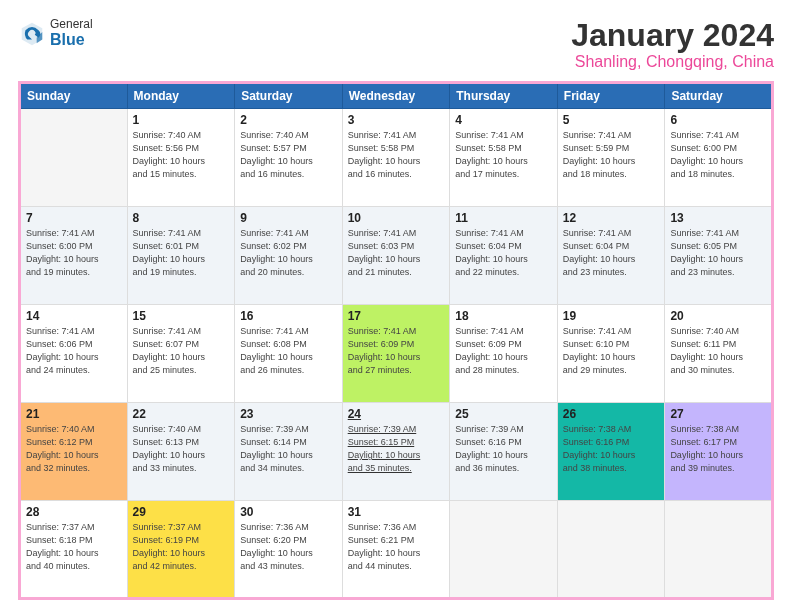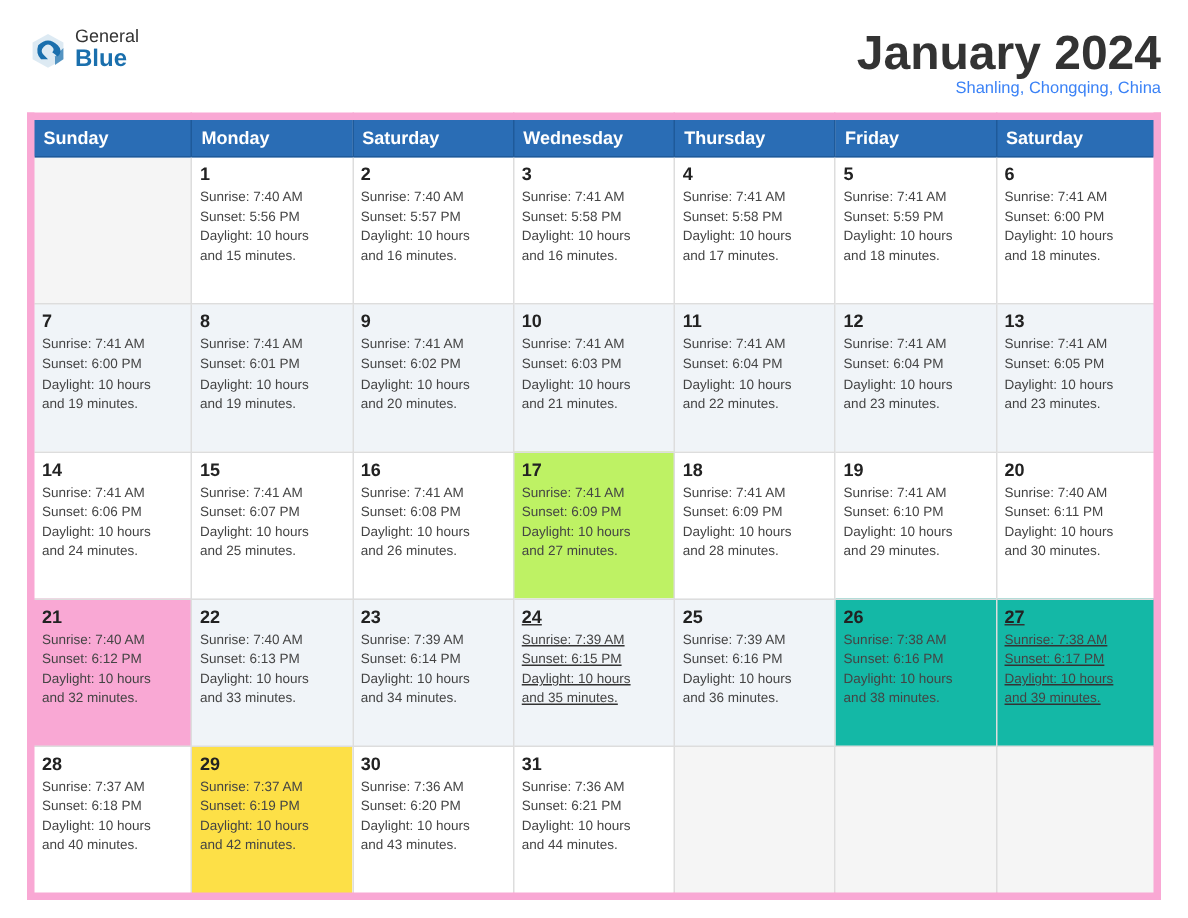--- a/index.html
+++ b/index.html
@@ -50,26 +50,26 @@
     .title-block {
       text-align: right;
     }
     .title-month {
       font-size: 32px;
       font-weight: bold;
       color: #333;
       line-height: 1.1;
     }
     .title-location {
-      font-size: 11px;
-      color: #3b82f6;
+      font-size: 16px;
+      color: #ec4899;
     }
     .calendar {
       flex: 1;
-      border: 5px solid #f9a8d4;
+      border: 3px solid #f9a8d4;
       border-collapse: collapse;
       width: 100%;
       table-layout: fixed;
     }
     .calendar th {
       background-color: #2a6db5;
       color: white;
       text-align: left;
       padding: 5px 6px;
       font-size: 12px;
@@ -279,21 +279,21 @@
           </td>
           <td style="background: rgb(255, 255, 255);">
             <span class="day-number">20</span>
             <div class="day-info" style="white-space: pre-line;">Sunrise: 7:40 AM
 Sunset: 6:11 PM
 Daylight: 10 hours
 and 30 minutes.</div>
           </td>
         </tr>
         <tr>
-          <td style="background: #f9a8d4;">
+          <td style="background: #fdba74;">
             <span class="day-number">21</span>
             <div class="day-info" style="white-space: pre-line;">Sunrise: 7:40 AM
 Sunset: 6:12 PM
 Daylight: 10 hours
 and 32 minutes.</div>
           </td>
           <td style="background: rgb(240, 244, 248);">
             <span class="day-number">22</span>
             <div class="day-info" style="white-space: pre-line;">Sunrise: 7:40 AM
 Sunset: 6:13 PM
@@ -321,21 +321,21 @@
 Daylight: 10 hours
 and 36 minutes.</div>
           </td>
           <td style="background: #14b8a6;">
             <span class="day-number">26</span>
             <div class="day-info" style="white-space: pre-line;">Sunrise: 7:38 AM
 Sunset: 6:16 PM
 Daylight: 10 hours
 and 38 minutes.</div>
           </td>
-          <td style="background: #14b8a6; text-decoration: underline;">
+          <td style="background: #c4b5fd;">
             <span class="day-number">27</span>
             <div class="day-info" style="white-space: pre-line;">Sunrise: 7:38 AM
 Sunset: 6:17 PM
 Daylight: 10 hours
 and 39 minutes.</div>
           </td>
         </tr>
         <tr>
           <td style="background: rgb(255, 255, 255);">
             <span class="day-number">28</span>

